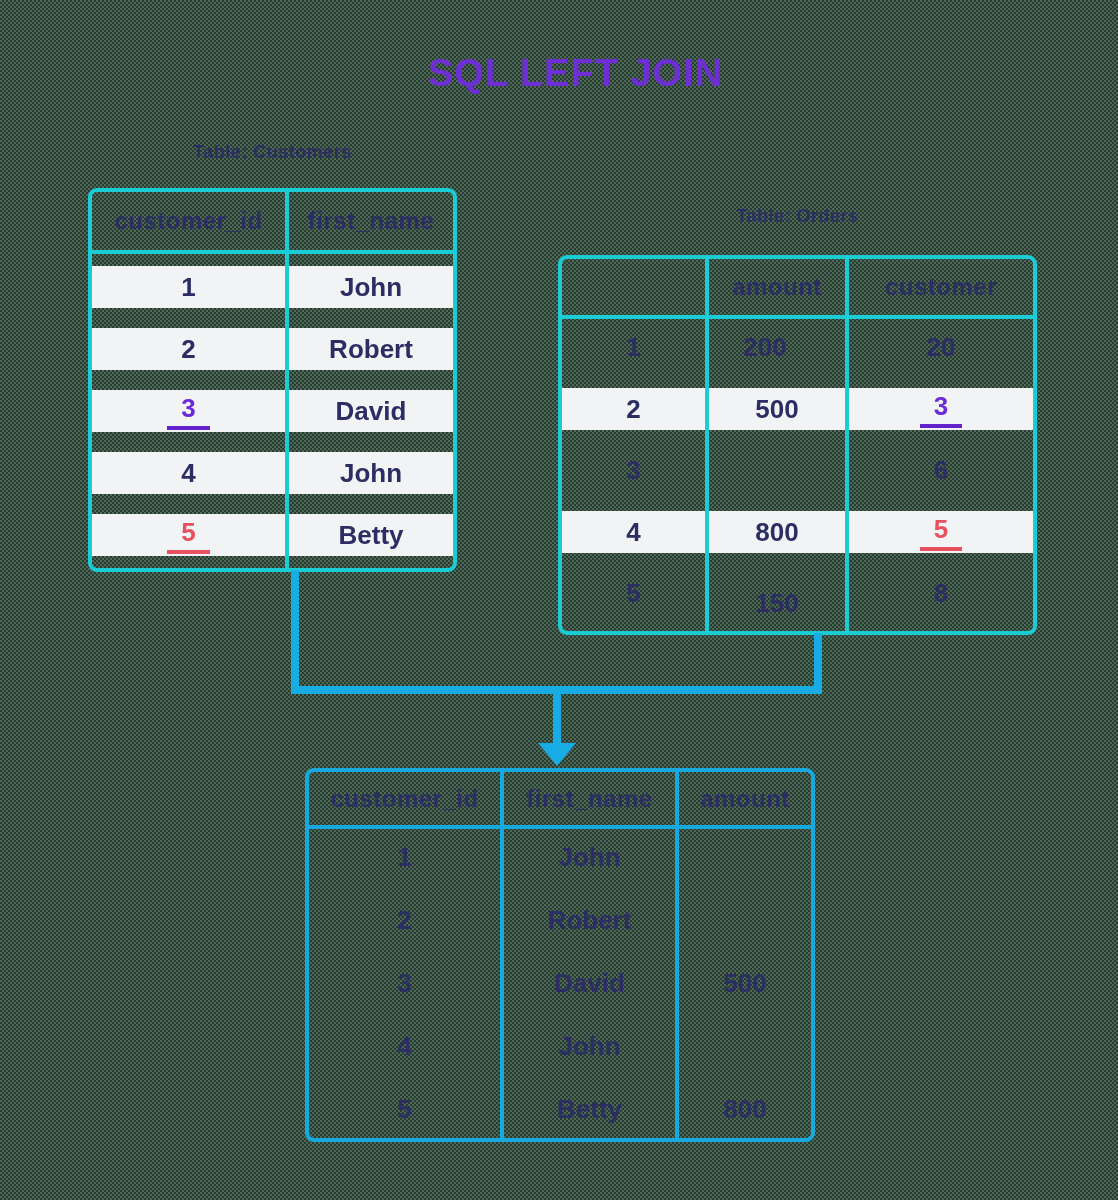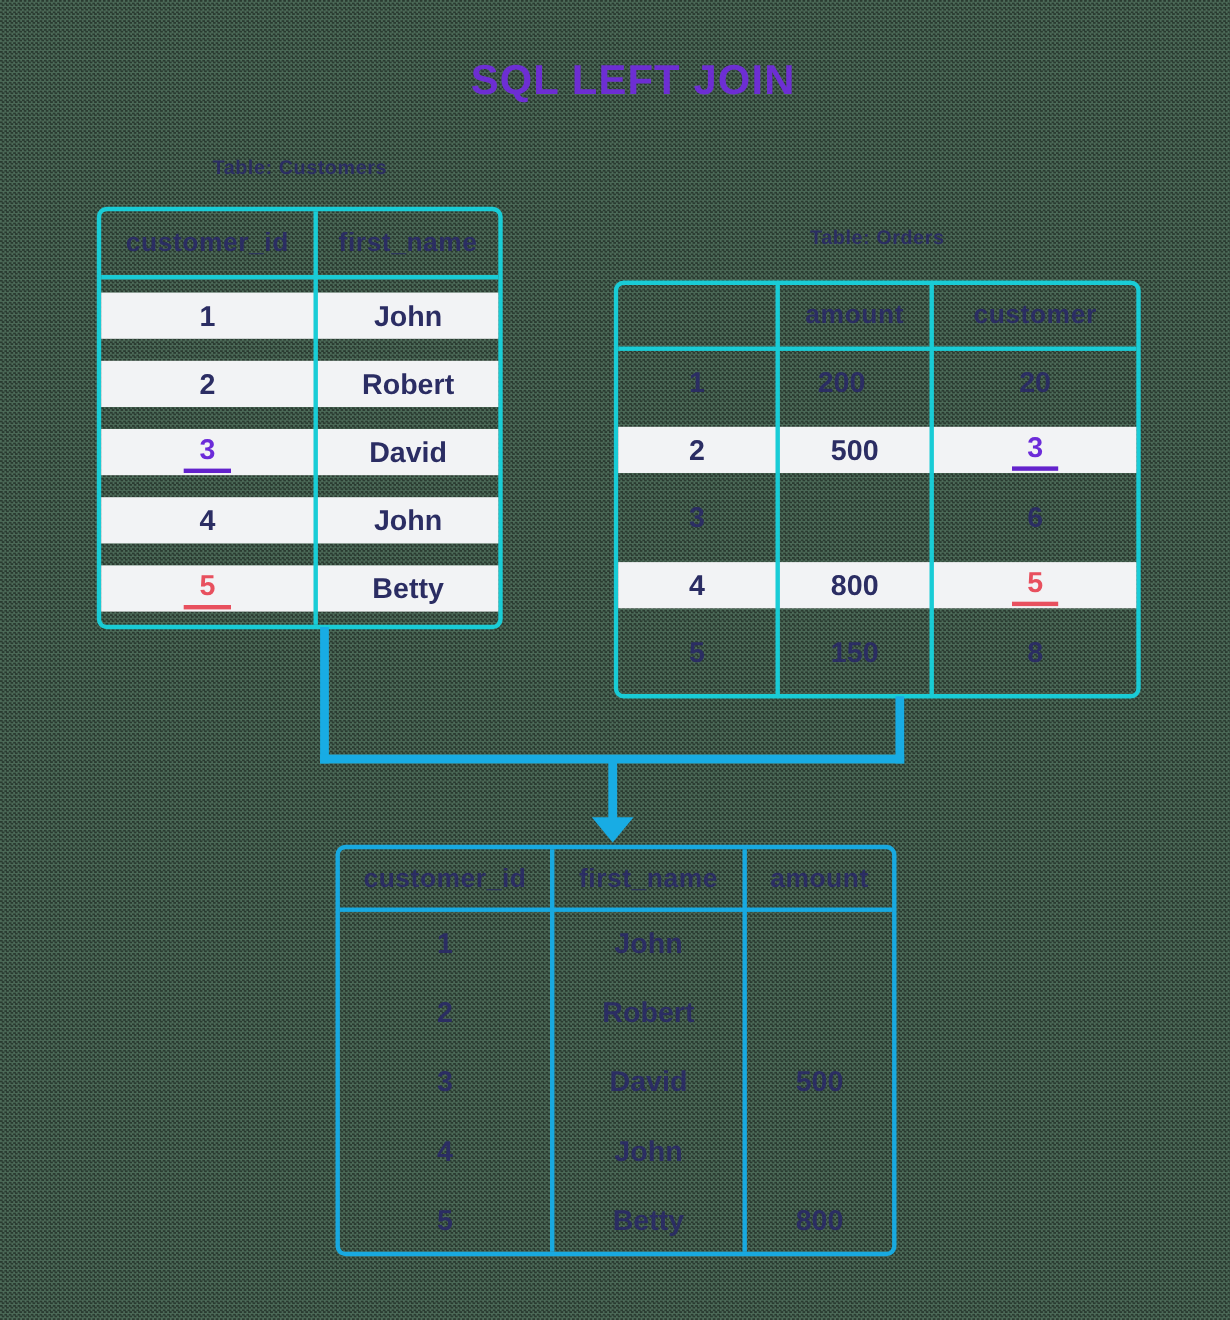--- a/index.html
+++ b/index.html
@@ -137,21 +137,21 @@
     </div>
     <div class="rowzone" style="top:252px;">
       <div class="cell" style="left:0;width:143px;height:42px;">4</div>
       <div class="cell" style="left:147px;width:136px;height:42px;">800</div>
       <div class="cell" style="left:287px;width:184px;height:42px;">
           <span class="hl red">5</span>
         </div>
     </div>
     <div class="rowzone" style="top:313px;">
       <div class="cell" style="left:0;width:143px;height:42px;">5</div>
-      <div class="cell" style="left:147px;width:136px;height:42px;">150</div>
+      <div class="cell" style="left:147px;width:136px;height:42px;margin-top:10px;">150</div>
       <div class="cell" style="left:287px;width:184px;height:42px;">8</div>
     </div>
   </div>
 
   <div class="conn" style="left:291px;top:570px;width:8px;height:124px;"></div>
   <div class="conn" style="left:814px;top:633px;width:8px;height:61px;"></div>
   <div class="conn" style="left:291px;top:686px;width:531px;height:8px;"></div>
   <div class="conn" style="left:553px;top:690px;width:8px;height:54px;"></div>
   <div class="arrowhead" style="left:538px;top:743px;"></div>
 

